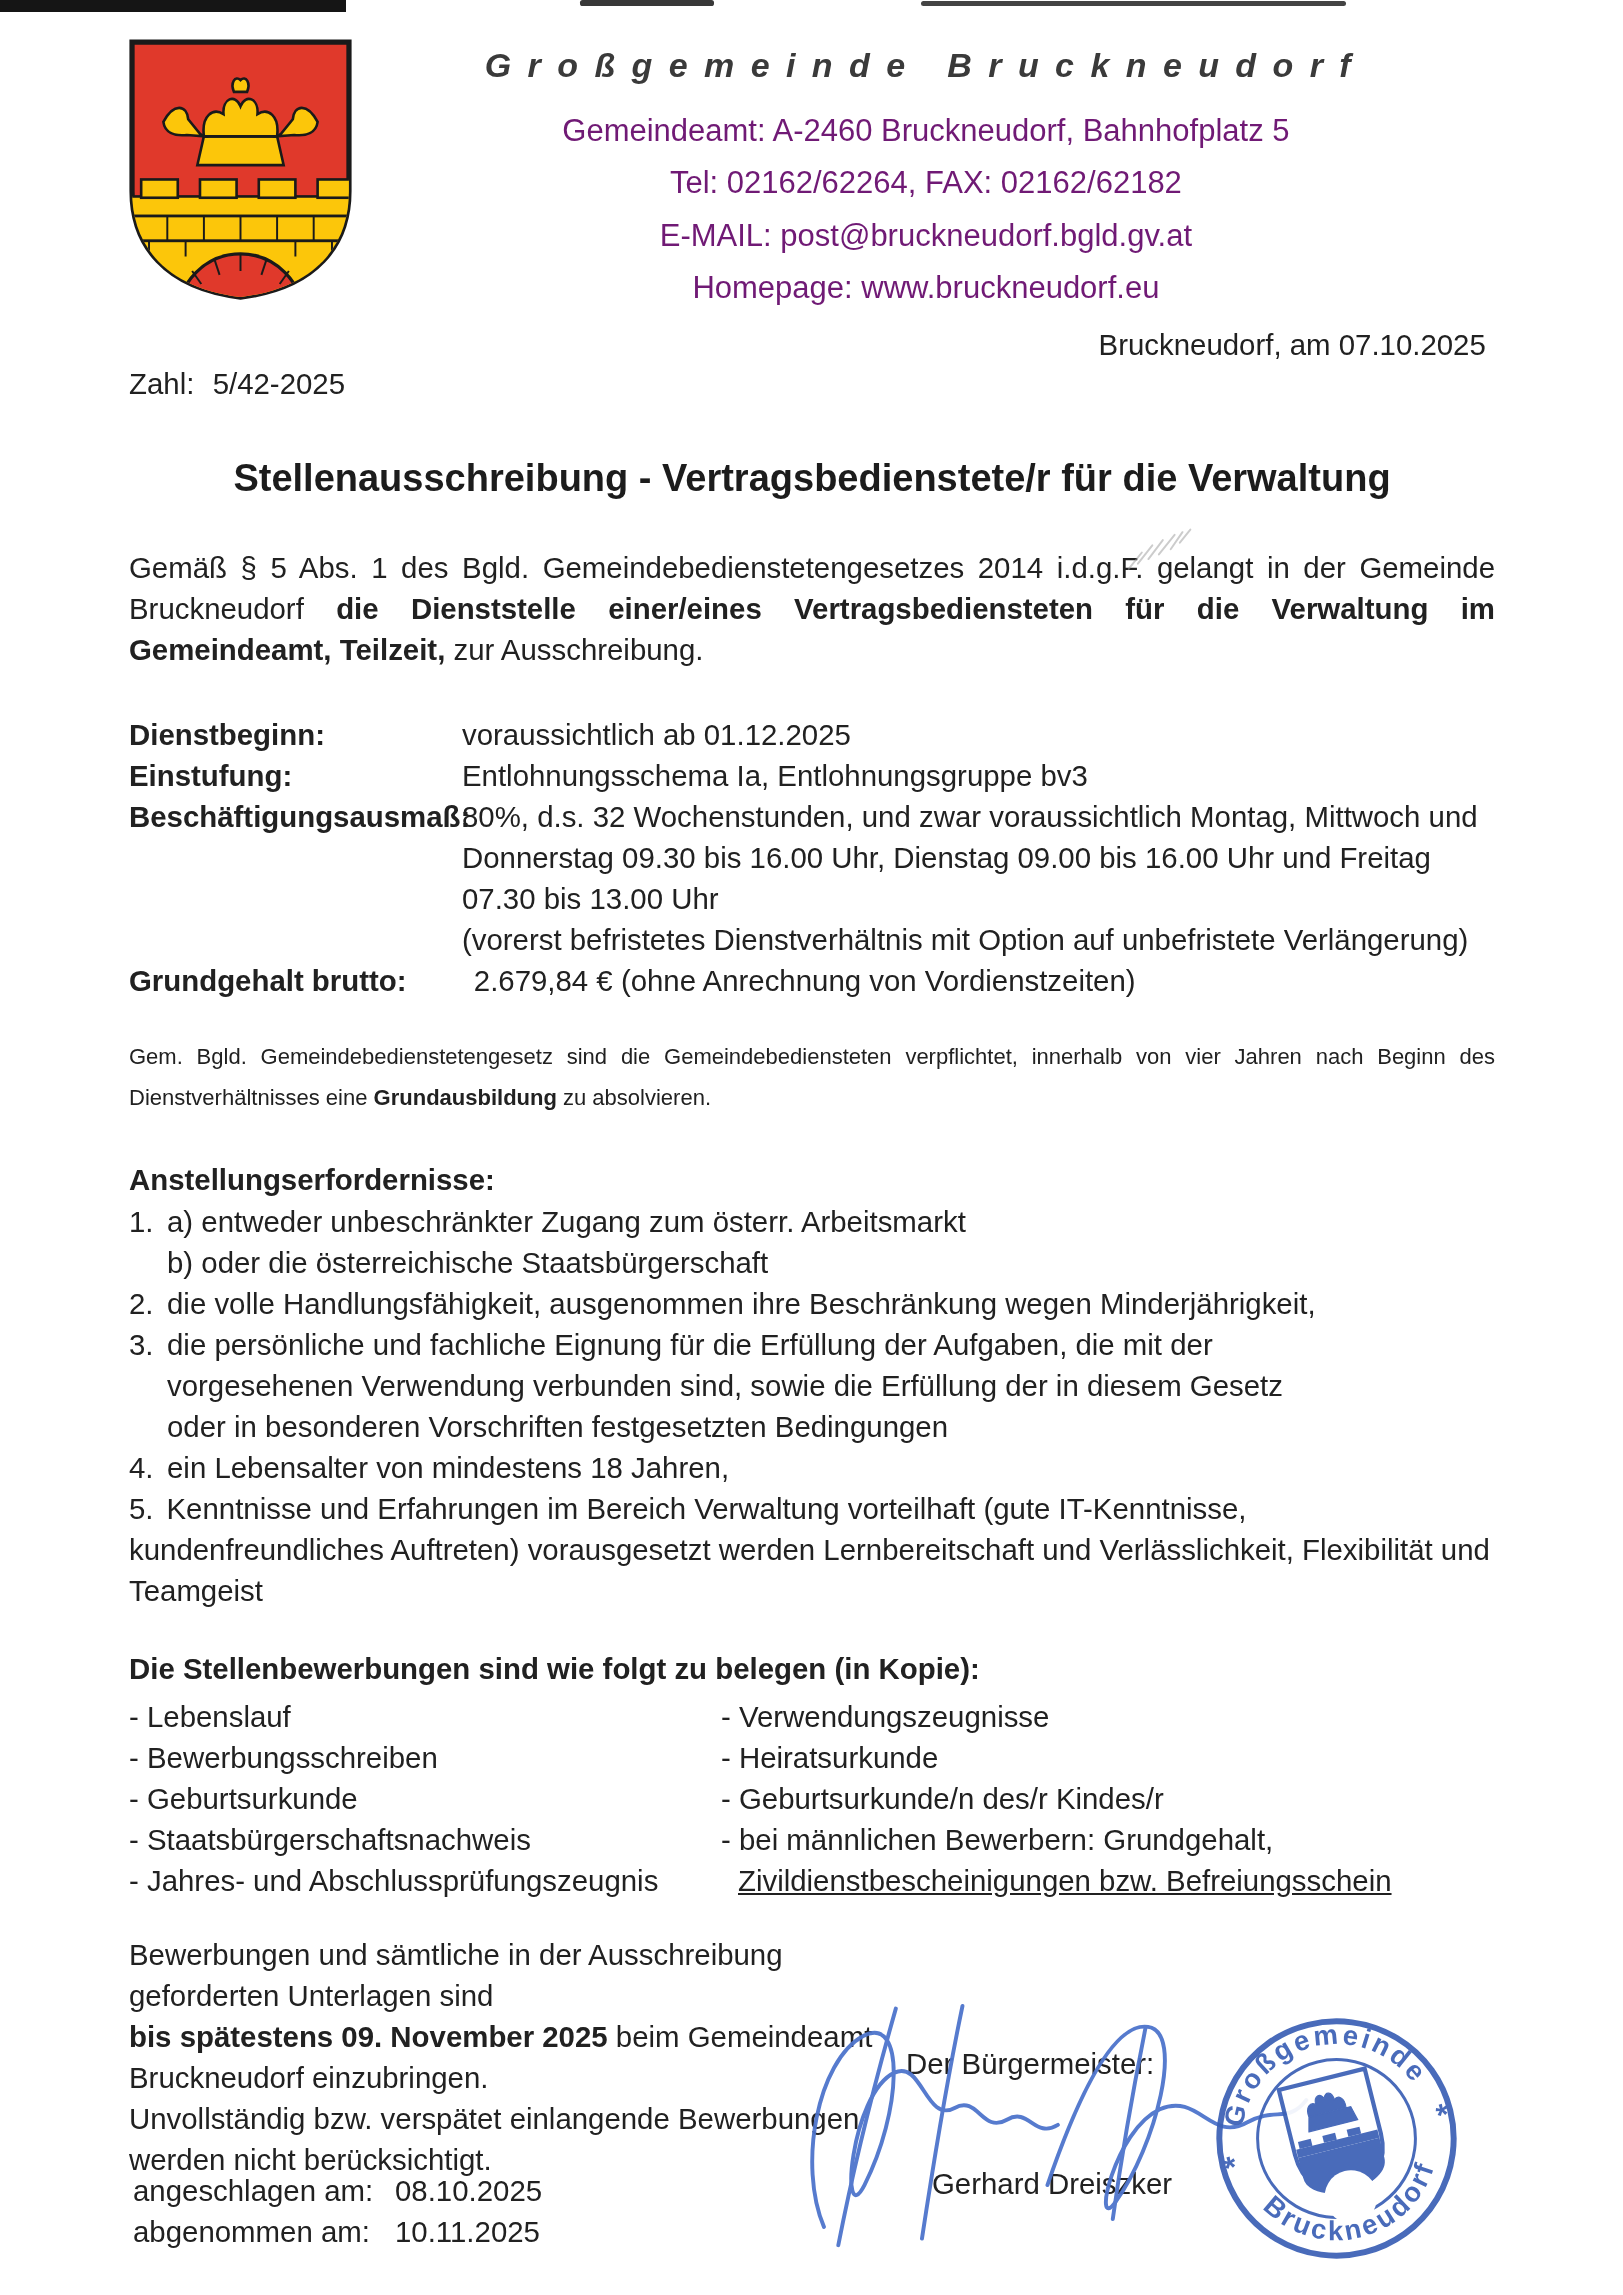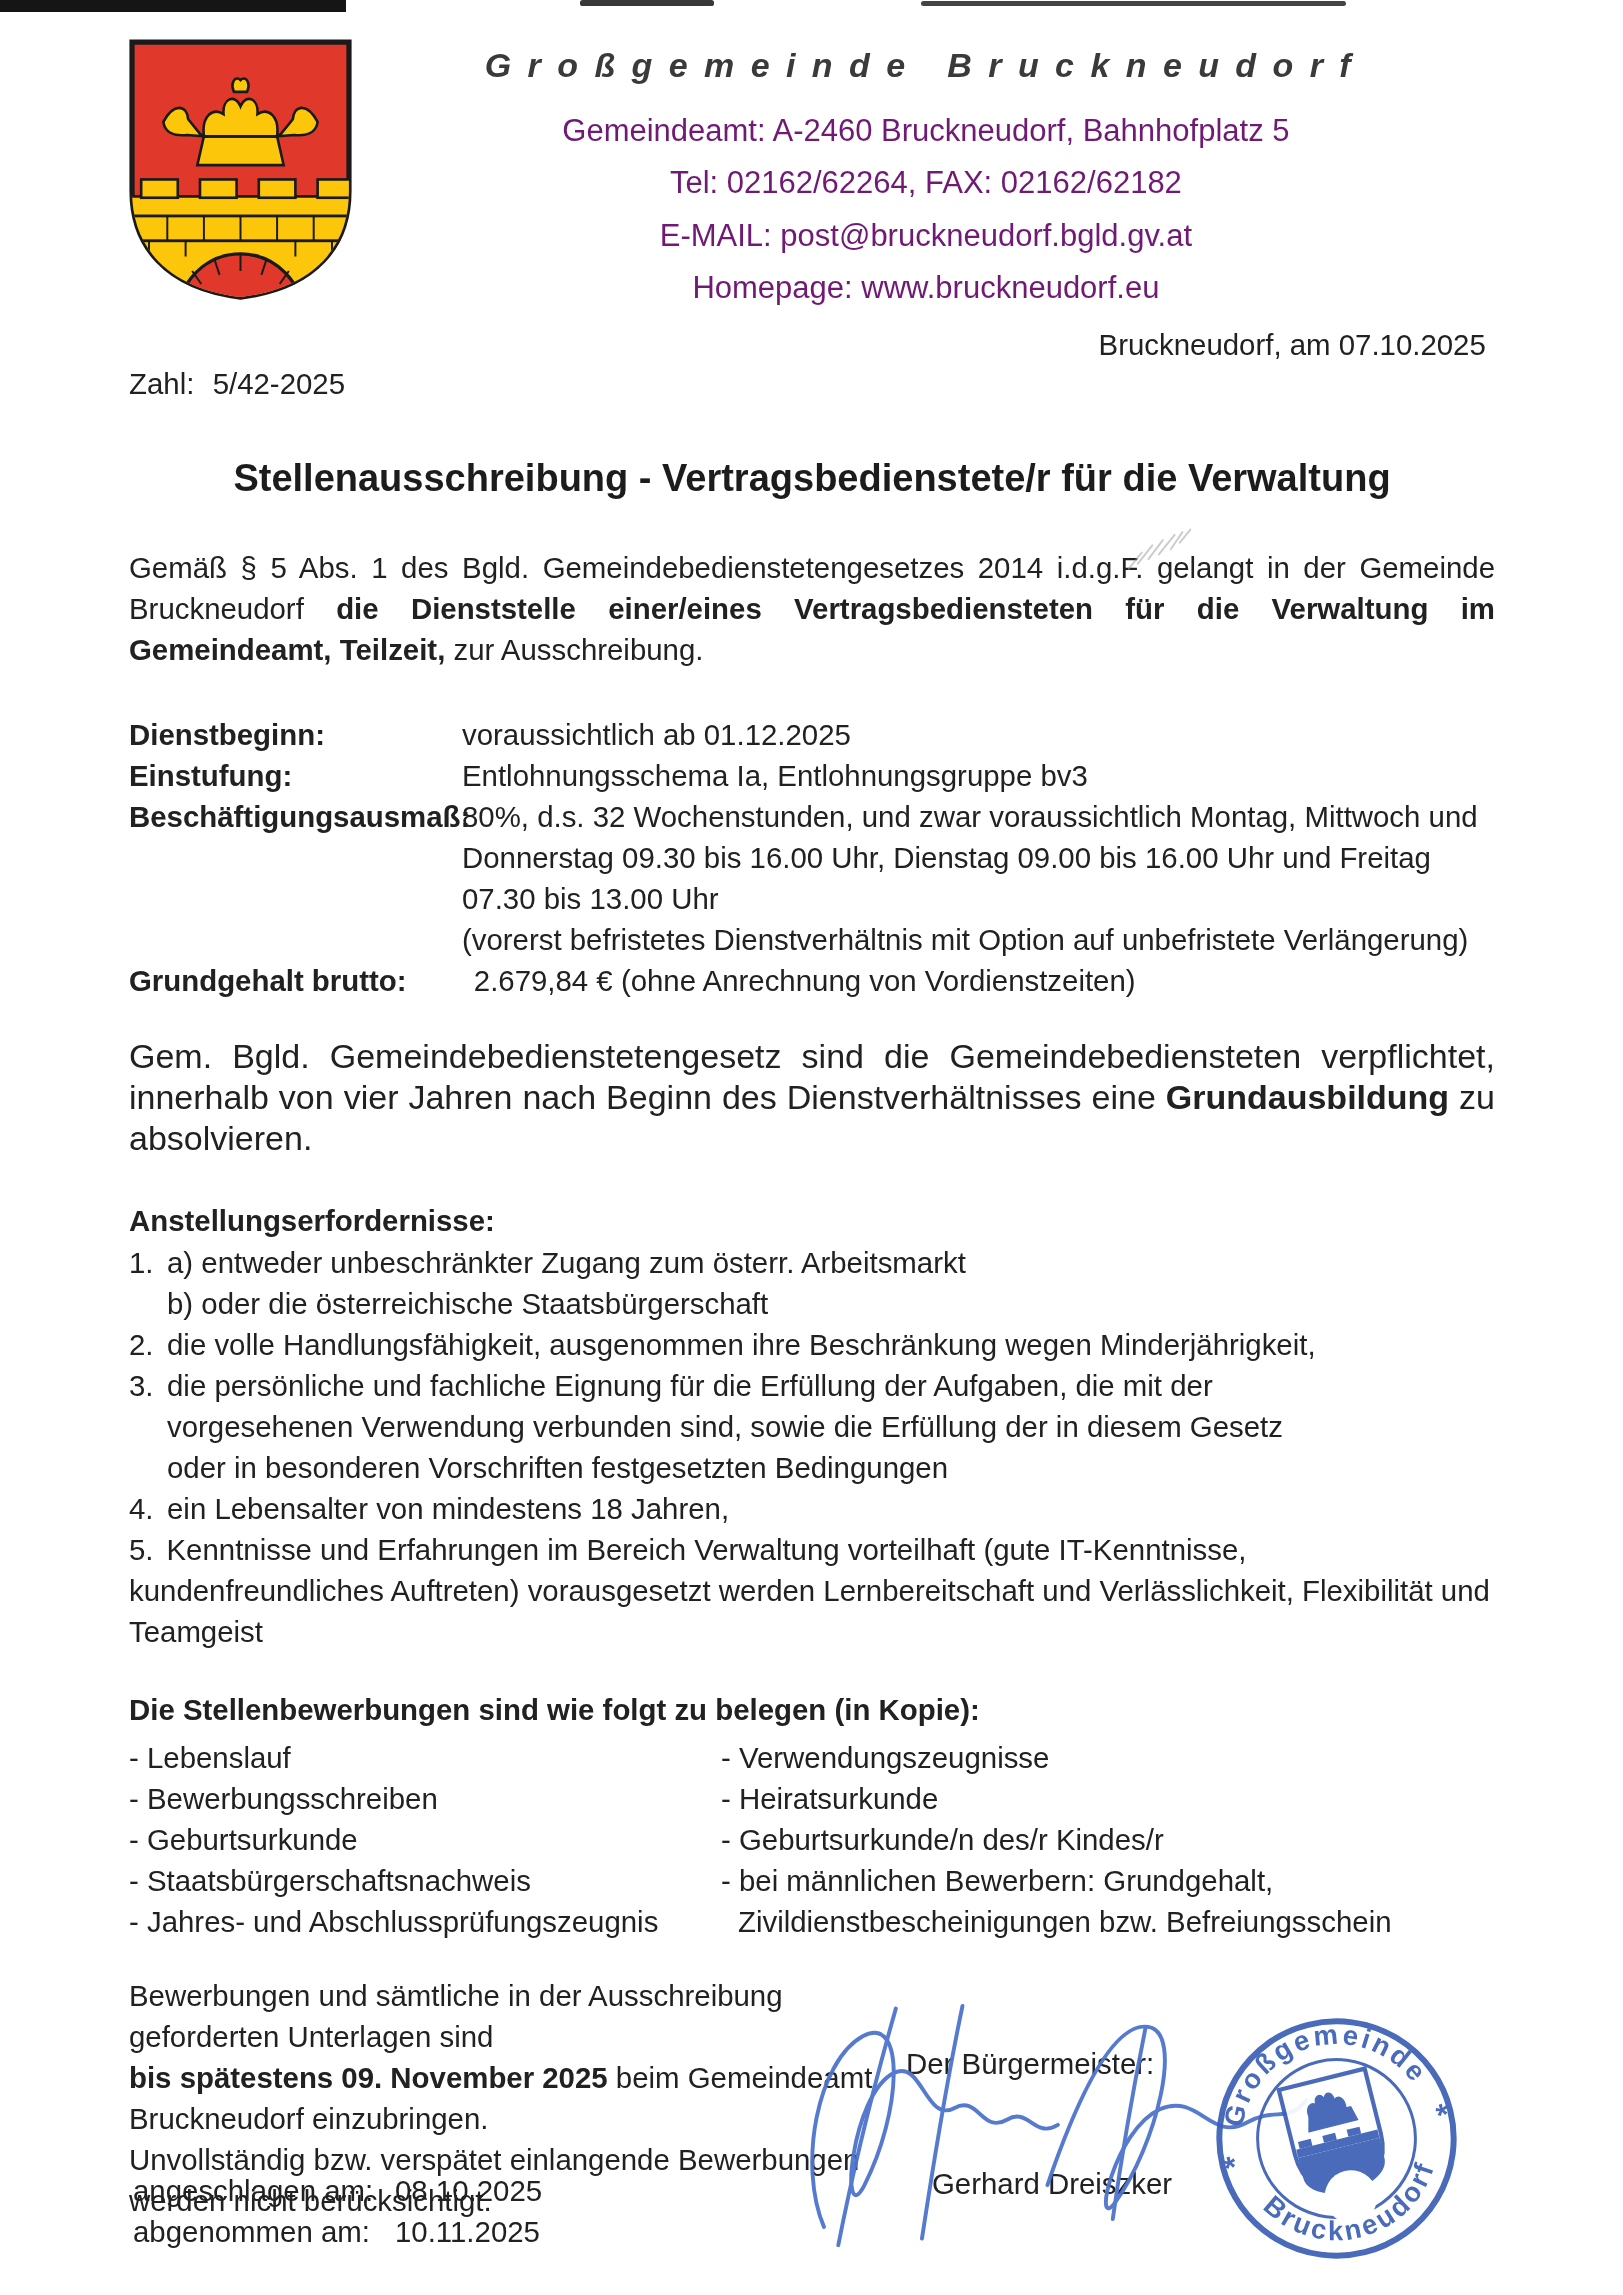--- a/index.html
+++ b/index.html
@@ -44,34 +44,34 @@
     text-align:justify;
   }
   b{font-weight:bold;}
 
   
   .specs{margin-top:44px;font-size:29.4px;line-height:41px;}
   .spec-row{display:grid;grid-template-columns:333px 1fr;}
   .spec-label{font-weight:bold;}
   .spec-value.indented{padding-left:11.8px;}
 
-  .p-training{margin-top:35px;font-size:34px;line-height:41px;text-align:justify;}
+  .p-training{margin-top:35px;font-size:22px;line-height:41px;text-align:justify;}
 
   .req-heading{margin-top:41px;font-size:29.4px;font-weight:bold;line-height:41px;}
   .req-list{font-size:29.4px;line-height:41px;margin-top:1.3px;}
   .req-item{display:grid;grid-template-columns:38px 1fr;}
   .req-item.flat{display:block;}
   .req-item.flat .req-num{display:inline;margin-right:13px;}
   .req-line{display:block;}
   .req-text.narrow{max-width:1165px;display:block;}
 
   .docs-heading{margin-top:37px;font-size:29.4px;font-weight:bold;line-height:41px;}
   .docs-grid{margin-top:6.5px;font-size:29.4px;line-height:41px;display:grid;grid-template-columns:592px 1fr;}
   .doc-cell{white-space:nowrap;}
-  .doc-cell.cont{padding-left:17px;}
+  .doc-cell.cont{padding-left:17px;text-decoration:underline;}
 
   .closing{margin-top:33px;font-size:29.4px;line-height:41px;max-width:785px;}
 
   
   .sig-title{position:absolute;left:906px;top:2047px;font-size:29.4px;}
   .sig-name{position:absolute;left:932px;top:2167px;font-size:29.4px;}
   .sig-svg{position:absolute;left:766px;top:1989px;pointer-events:none;}
   .stamp-svg{position:absolute;left:1199px;top:2001px;transform:rotate(-14deg);transform-origin:50% 50%;opacity:.92;}
 
   .pencil-svg{position:absolute;left:1122px;top:523px;opacity:.5;}

